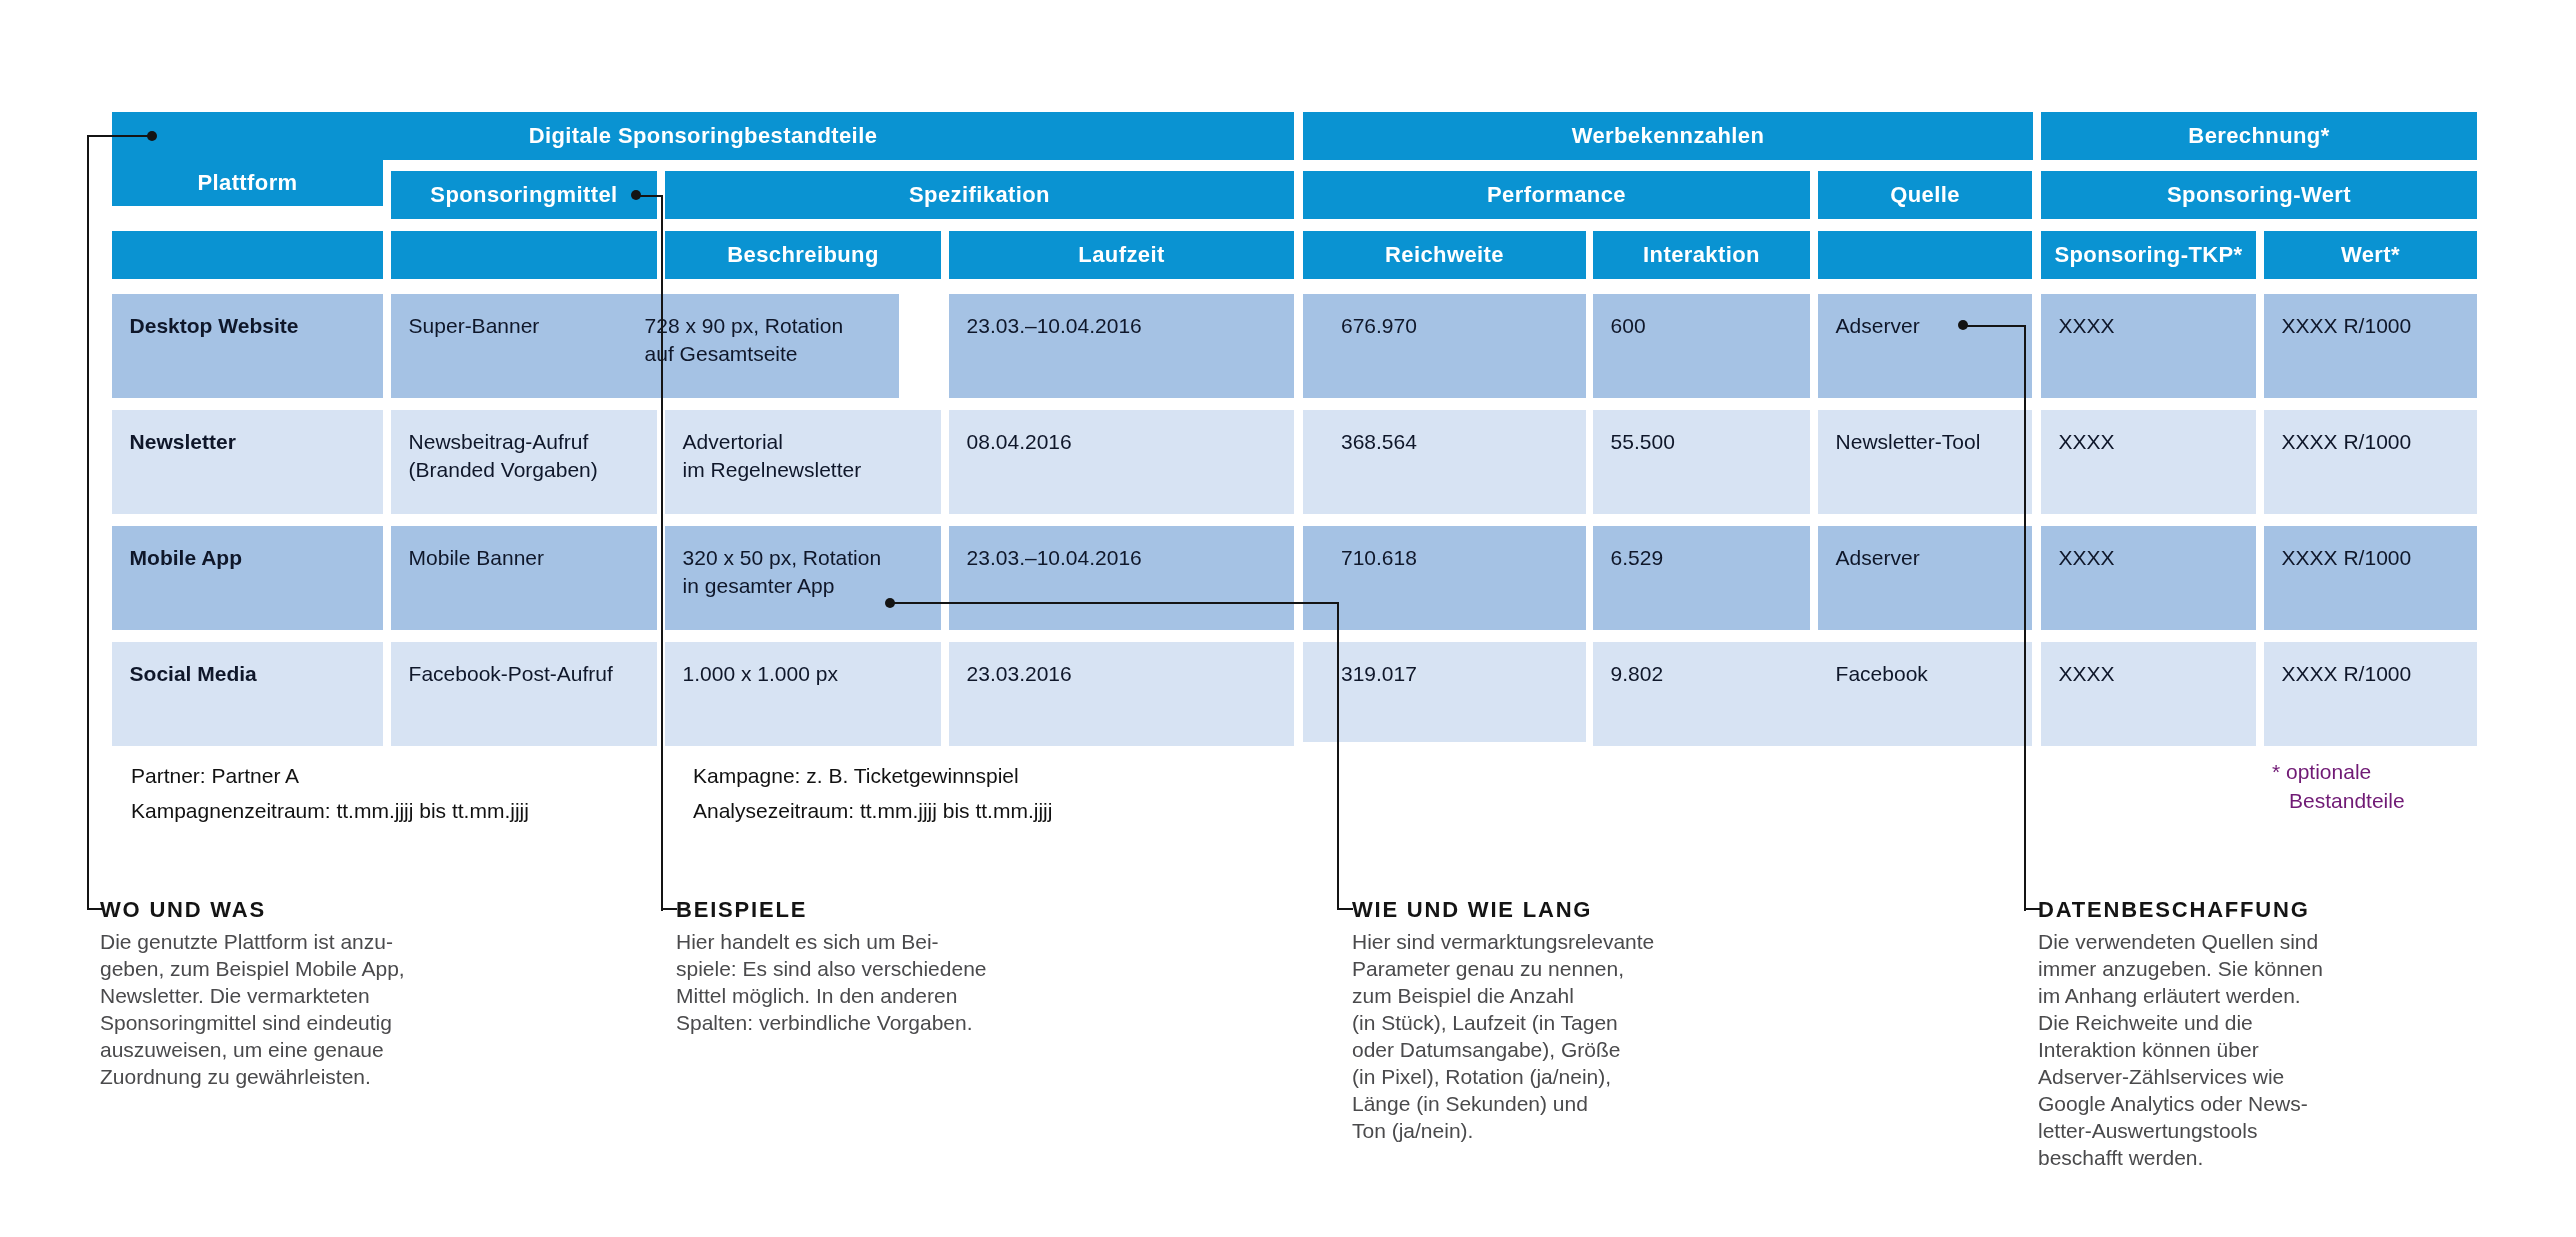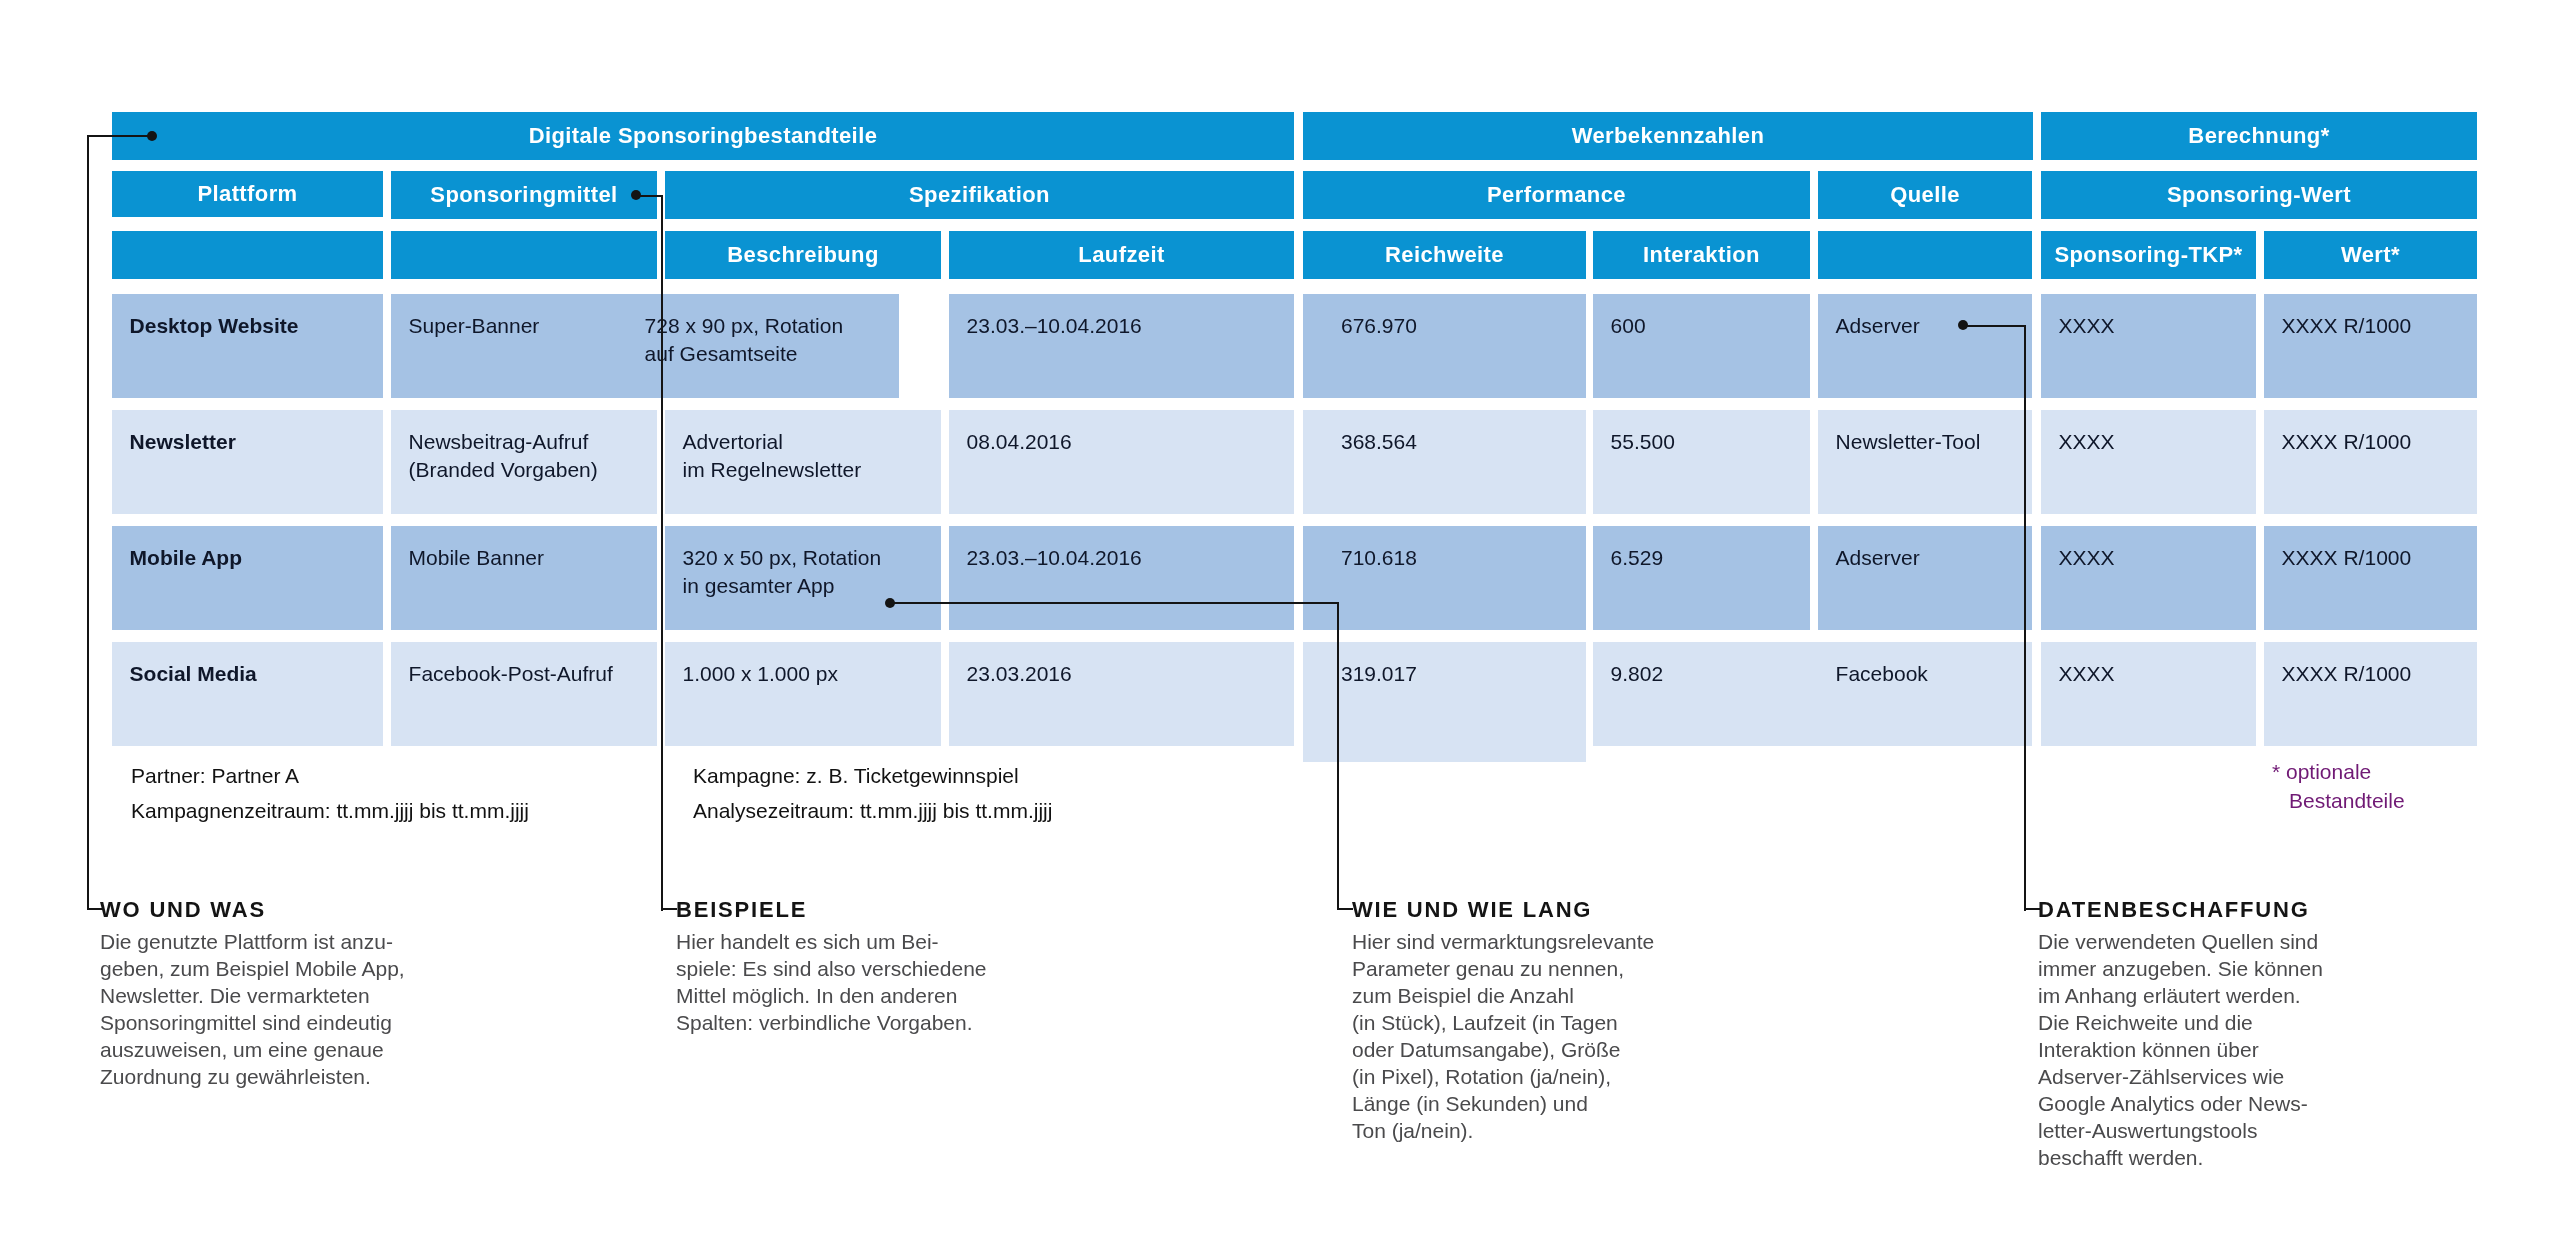--- a/index.html
+++ b/index.html
@@ -29,21 +29,21 @@
 </style>
 </head>
 <body>
 
 <div class="canvas">
 
   <div class="hc" style="left:112px;top:112px;width:1182px;height:48px">Digitale Sponsoringbestandteile</div>
   <div class="hc" style="left:1303px;top:112px;width:730px;height:48px">Werbekennzahlen</div>
   <div class="hc" style="left:2041px;top:112px;width:436px;height:48px">Berechnung*</div>
 
-  <div class="hc" style="left:112px;top:171px;width:271px;height:46px">Plattform</div>
+  <div class="hc" style="left:112px;top:160px;width:271px;height:46px">Plattform</div>
   <div class="hc" style="left:391px;top:171px;width:266px;height:48px">Sponsoringmittel</div>
   <div class="hc" style="left:665px;top:171px;width:629px;height:48px">Spezifikation</div>
   <div class="hc" style="left:1303px;top:171px;width:507px;height:48px">Performance</div>
   <div class="hc" style="left:1818px;top:171px;width:214px;height:48px">Quelle</div>
   <div class="hc" style="left:2041px;top:171px;width:436px;height:48px">Sponsoring-Wert</div>
 
   <div class="hc" style="left:112px;top:231px;width:271px;height:48px"></div>
   <div class="hc" style="left:391px;top:231px;width:266px;height:48px"></div>
   <div class="hc" style="left:665px;top:231px;width:276px;height:48px">Beschreibung</div>
   <div class="hc" style="left:949px;top:231px;width:345px;height:48px">Laufzeit</div>
@@ -84,21 +84,21 @@
   <div class="dc dark num" style="left:1303px;top:526px;width:283px;height:104px">710.618</div>
   <div class="dc dark" style="left:1593px;top:526px;width:217px;height:104px">6.529</div>
   <div class="dc dark" style="left:1818px;top:526px;width:214px;height:104px">Adserver</div>
   <div class="dc dark" style="left:2041px;top:526px;width:215px;height:104px">XXXX</div>
   <div class="dc dark" style="left:2264px;top:526px;width:213px;height:104px">XXXX R/1000</div>
 
   <div class="dc light b" style="left:112px;top:642px;width:271px;height:104px">Social Media</div>
   <div class="dc light" style="left:391px;top:642px;width:266px;height:104px">Facebook-Post-Aufruf</div>
   <div class="dc light" style="left:665px;top:642px;width:276px;height:104px">1.000 x 1.000 px</div>
   <div class="dc light" style="left:949px;top:642px;width:345px;height:104px">23.03.2016</div>
-  <div class="dc light num" style="left:1303px;top:642px;width:283px;height:120px">319.017</div>
+  <div class="dc light num" style="left:1303px;top:642px;width:283px;height:100px">319.017</div>
   <div class="dc light" style="left:1593px;top:642px;width:261px;height:104px">9.802</div>
   <div class="dc light" style="left:1818px;top:642px;width:214px;height:104px">Facebook</div>
   <div class="dc light" style="left:2041px;top:642px;width:215px;height:104px">XXXX</div>
   <div class="dc light" style="left:2264px;top:642px;width:213px;height:104px">XXXX R/1000</div>
 
   <div class="foot" style="left:131px;top:765px">Partner: Partner A</div>
   <div class="foot" style="left:131px;top:800px">Kampagnenzeitraum: tt.mm.jjjj bis tt.mm.jjjj</div>
   <div class="foot" style="left:693px;top:765px">Kampagne: z. B. Ticketgewinnspiel</div>
   <div class="foot" style="left:693px;top:800px">Analysezeitraum: tt.mm.jjjj bis tt.mm.jjjj</div>
   <div class="note" style="left:2272px;top:757px;width:235px">* optionale

